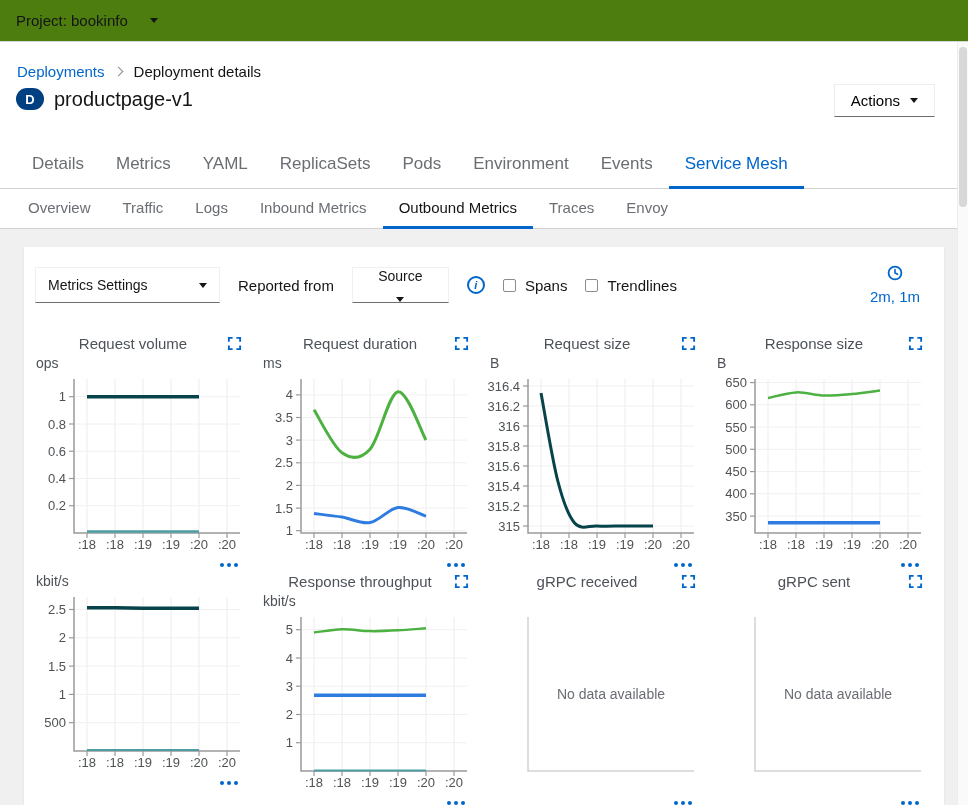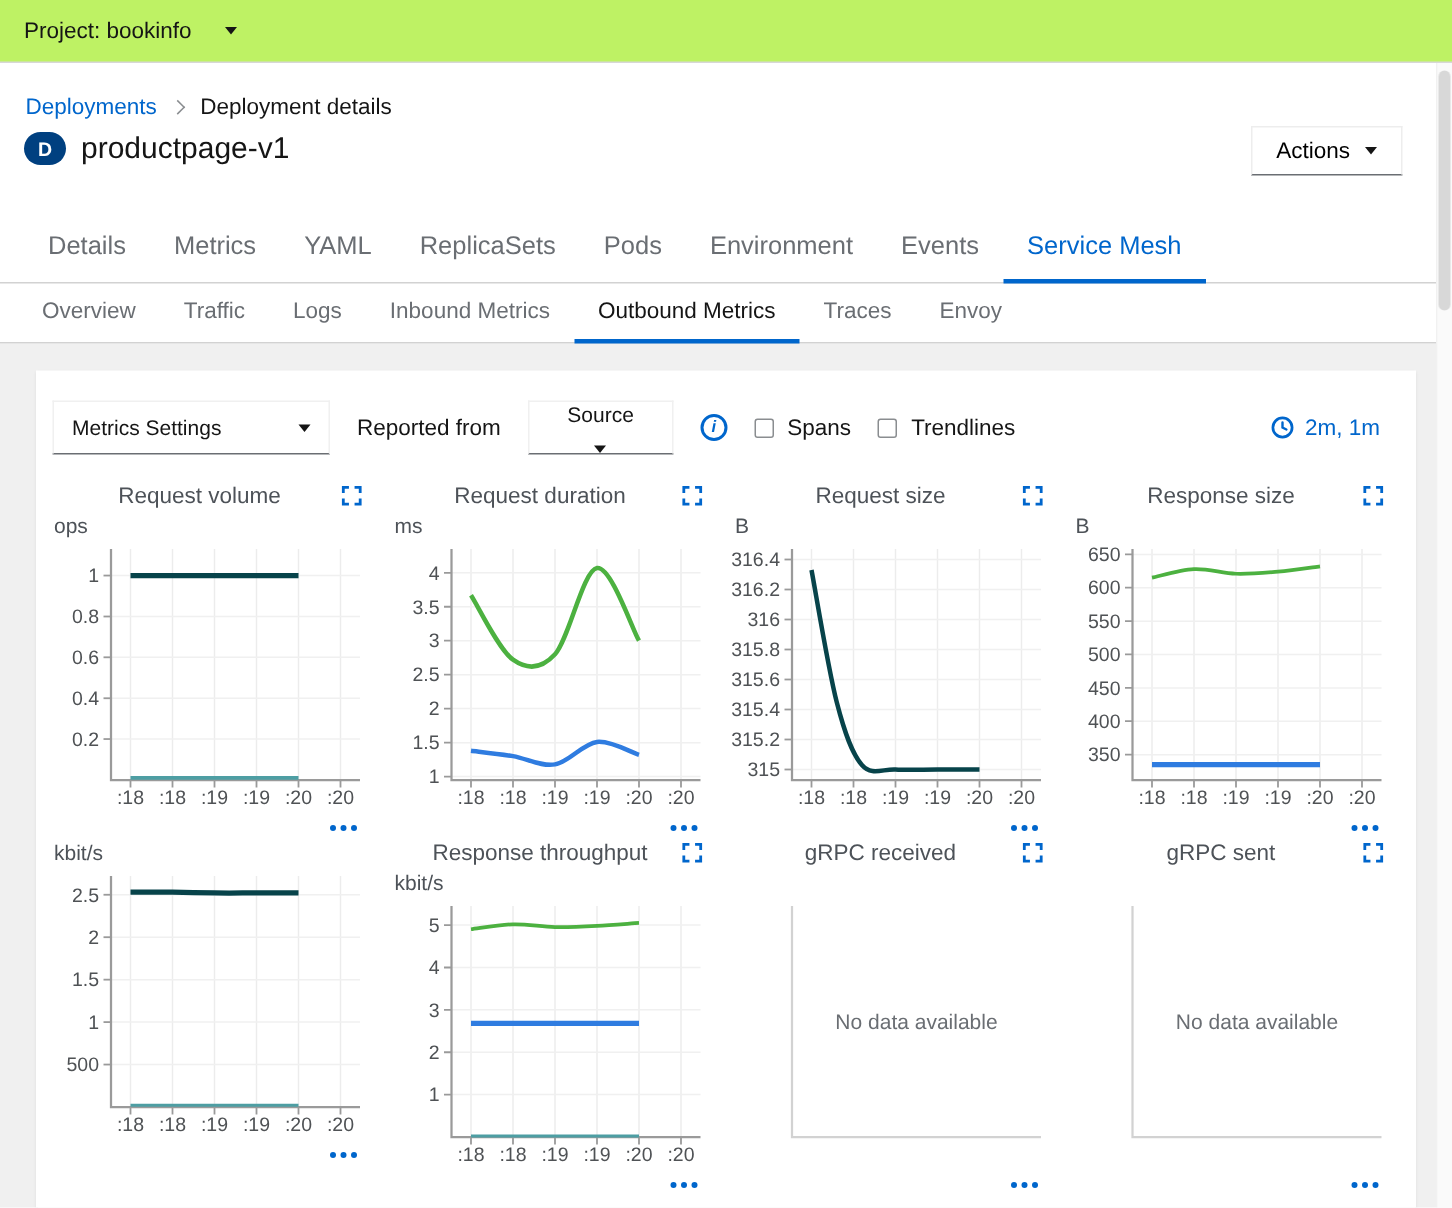--- a/index.html
+++ b/index.html
@@ -1,19 +1,19 @@
 <!DOCTYPE html>
 <html><head>
 <meta charset="utf-8">
 <style>
   * { margin:0; padding:0; box-sizing:border-box; }
   html,body { width:968px; height:805px; overflow:hidden; background:#fff;
     font-family:"Liberation Sans","DejaVu Sans",sans-serif; color:#151515; }
   
-  .masthead { height:42px; background:#bef264; border-bottom:1px solid #d7d7d7;
+  .masthead { height:42px; background:#4d7c0f; border-bottom:1px solid #d7d7d7;
     display:flex; align-items:center; padding-left:16px; }
   .project-switcher { display:flex; align-items:center; gap:22px; font-size:15px; cursor:pointer; }
   .caret { width:0; height:0; border-left:4.5px solid transparent; border-right:4.5px solid transparent;
     border-top:5.5px solid #151515; display:inline-block; }
   
   .page-head { background:#fff; padding-top:20px; position:relative; }
   .breadcrumb { margin-left:17px; font-size:15px; display:flex; align-items:center; height:18px; }
   .breadcrumb a { color:#0066cc; text-decoration:none; }
   .crumb-chevron { width:7px; height:7px; border-top:1.6px solid #8a8d90; border-right:1.6px solid #8a8d90;
     transform:rotate(45deg); margin:0 12px 0 10px; display:inline-block; }
@@ -42,23 +42,23 @@
   .pf-select { height:36px; background:#fff; border:1px solid #f0f0f0; border-bottom:1px solid #6a6e73;
     display:flex; align-items:center; justify-content:space-between; padding:0 12px; font-size:14px; cursor:pointer; }
   .pf-select .caret { border-top-color:#151515; }
   .sel-metrics { width:185px; }
   .sel-source { width:97px;flex-direction:column; }
   .plain-label { font-size:15px; color:#151515; }
   .info-icon { width:18px; height:18px; border:2px solid #0066cc; border-radius:50%; color:#0066cc;
     font-size:11px; font-weight:bold; font-style:italic; display:flex; align-items:center; justify-content:center; cursor:pointer; }
   .cb { display:flex; align-items:center; gap:9px; font-size:15px; cursor:pointer; }
   .cb .box { width:13px; height:13px; background:#fff; border:1px solid #8a8d90; border-radius:2px; }
-  .time-range { margin-left:auto; display:flex; align-items:center; gap:7px; color:#0066cc; font-size:15px; cursor:pointer; }
-  
-  .charts-grid { display:grid; grid-template-columns:repeat(4,218px); column-gap:9px; row-gap:6px; margin-top:19px; }
+  .time-range { margin-left:auto; display:flex; align-items:center; gap:7px; color:#0066cc; font-size:15px; cursor:pointer;flex-direction:column; }
+  
+  .charts-grid { display:grid; grid-template-columns:repeat(4,218px); column-gap:9px; row-gap:6px; margin-top:32px; }
   .chart-cell { width:218px; }
   .chart-head { position:relative; height:20px; text-align:center; }
   .chart-title { font-size:15px; color:#4d5258; display:inline-block; transform:translateX(-10px); }
   .expand-btn { position:absolute; right:10px; top:1px; width:15px; height:15px; background:none; border:none; padding:0; cursor:pointer; }
   .chart-unit { height:18px; font-size:14px; color:#4d5258; margin-left:2px; }
   .chart-svg { display:block; }
   .kebab { display:flex; justify-content:flex-end; gap:3px; padding-right:14px; margin-top:4px; cursor:pointer; }
   .kebab i { width:4px; height:4px; border-radius:50%; background:#0066cc; }
   
   .scrollbar { position:fixed; top:42px; right:0; width:11px; height:763px;

